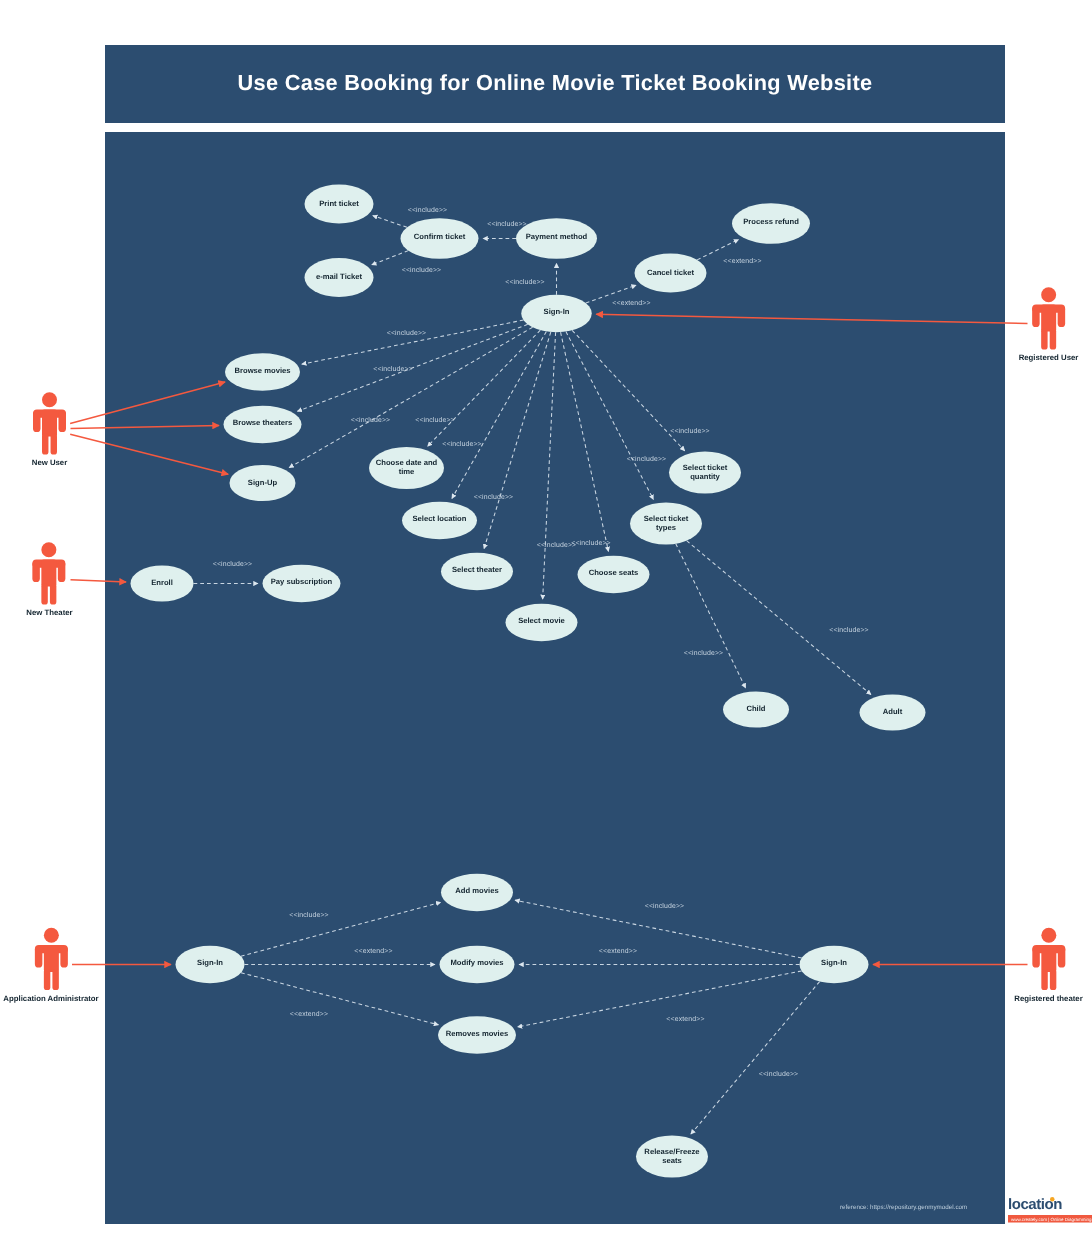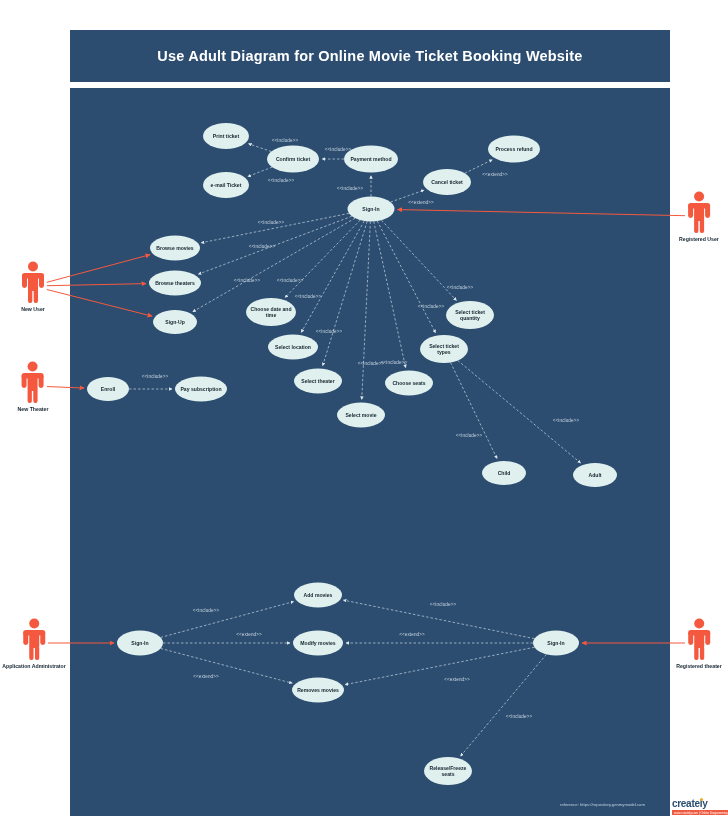--- a/index.html
+++ b/index.html
@@ -137,21 +137,21 @@
     top: -1px;
     right: 4.5px;
   }
 </style>
 </head>
 <body>
 
 <div id="page">
 
   <div id="title-bar">
-    <div id="title-text">Use Adult Diagram for Online Movie Ticket Booking Website</div>
+    <div id="title-text">Use Case Booking for Online Movie Ticket Booking Website</div>
   </div>
 
   <div id="canvas-panel"></div>
 
   <svg id="edge-layer" viewBox="0 0 728 822" xmlns="http://www.w3.org/2000/svg">
     <defs>
       <marker id="arrow-open" viewBox="0 0 10 10" refX="9" refY="5" markerWidth="5" markerHeight="5" orient="auto-start-reverse">
         <path d="M 0 0 L 10 5 L 0 10 z" fill="#DDE7EF"></path>
       </marker>
       <marker id="arrow-assoc" viewBox="0 0 10 10" refX="9" refY="5" markerWidth="5" markerHeight="5" orient="auto-start-reverse">
@@ -314,19 +314,19 @@
       <div class="edge-label" style="left: 443px; top: 604px;">&lt;&lt;include&gt;&gt;</div>
       <div class="edge-label" style="left: 412px; top: 634px;">&lt;&lt;extend&gt;&gt;</div>
       <div class="edge-label" style="left: 457px; top: 679px;">&lt;&lt;extend&gt;&gt;</div>
       <div class="edge-label" style="left: 519px; top: 716px;">&lt;&lt;include&gt;&gt;</div>
     </div>
 
   <div id="footer-ref">reference: https://repository.genmymodel.com</div>
 
   <div id="creately-logo">
     <div id="creately-wordmark">
-      <span>creately</span>
+      <span>location</span>
       <span class="logo-dot"></span>
     </div>
     <div id="creately-tagline">www.creately.com | Online Diagramming</div>
   </div>
 
 </div>
 
 </body></html>

